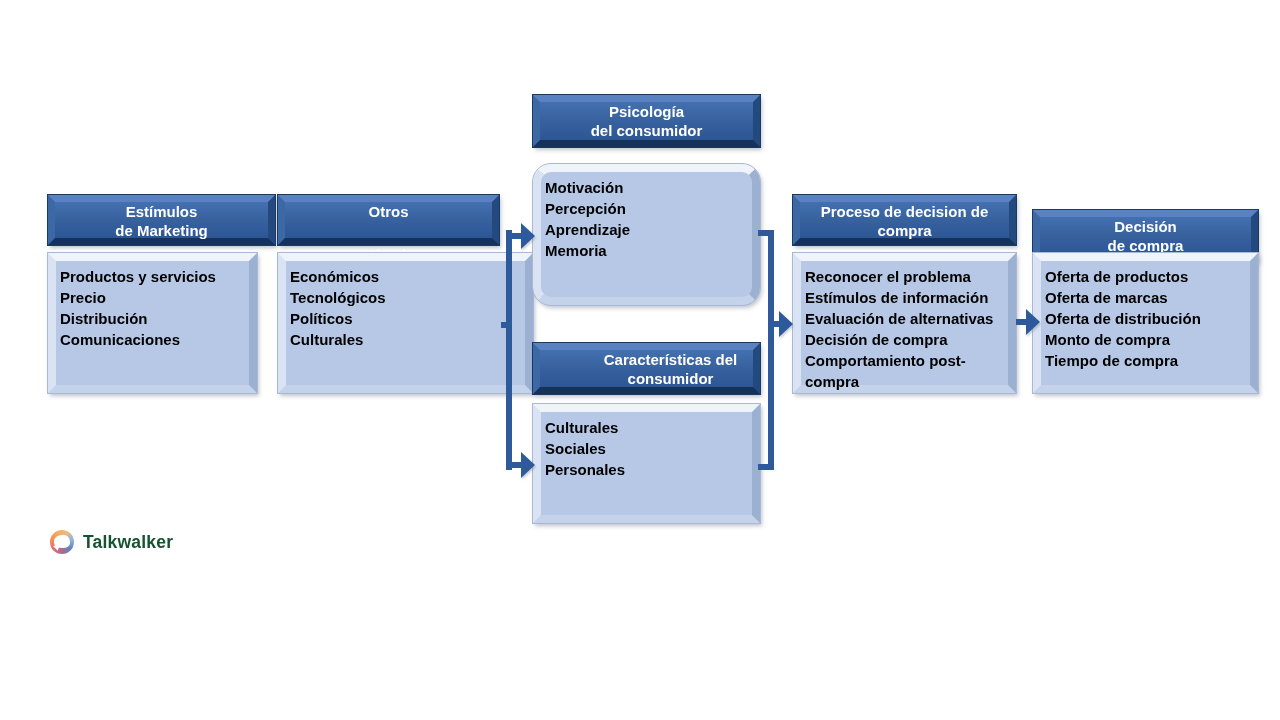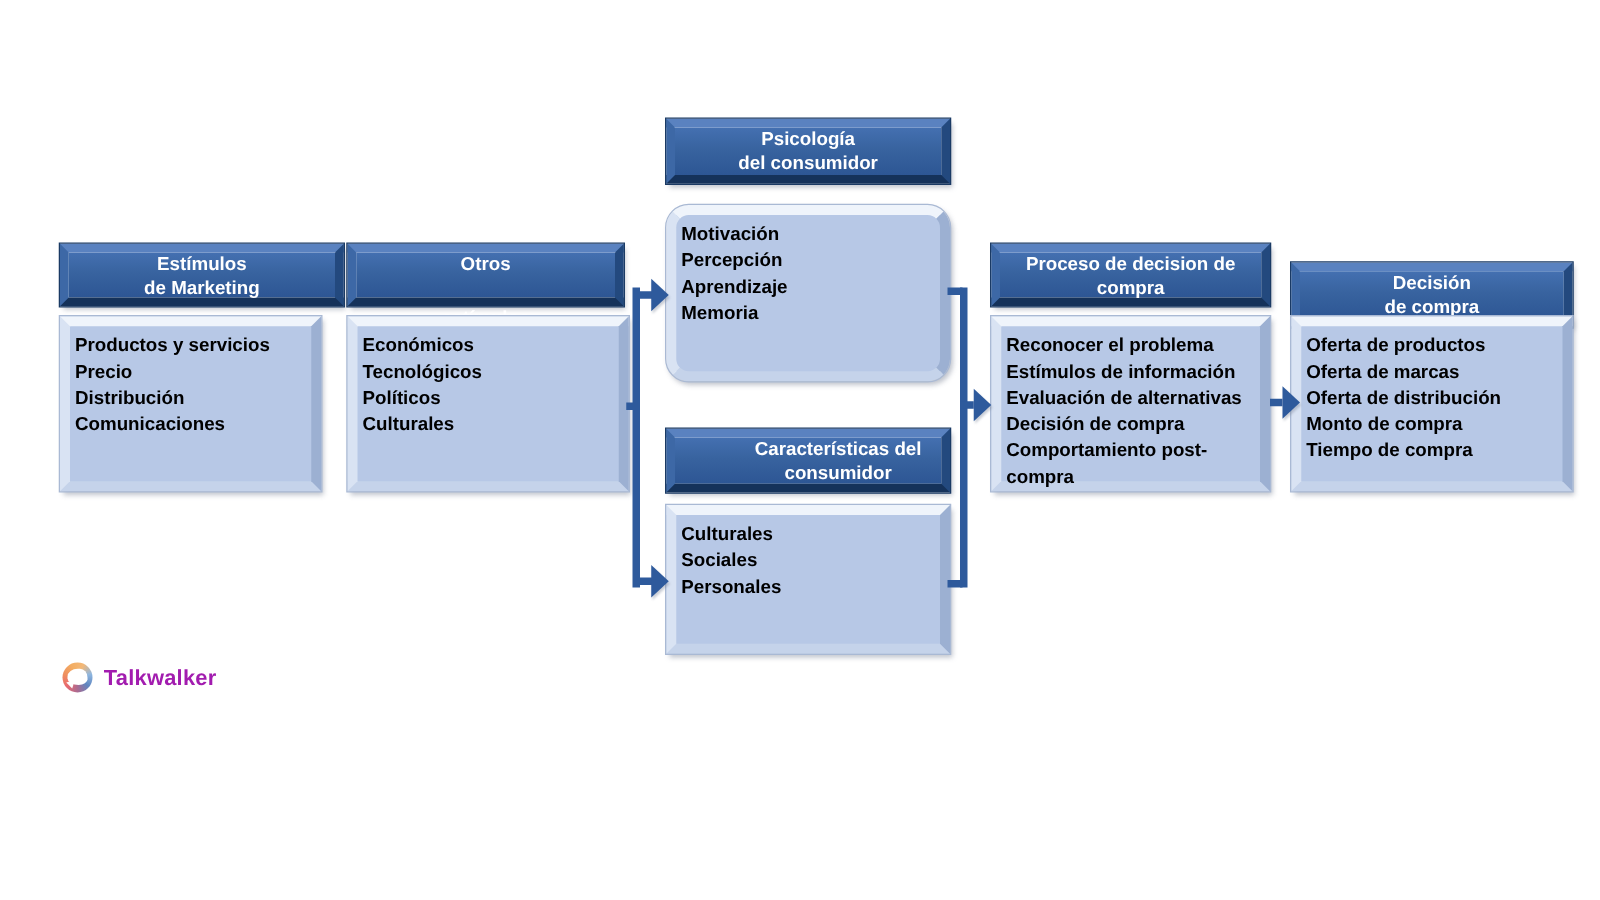--- a/index.html
+++ b/index.html
@@ -47,21 +47,21 @@
   }
   .logo-icon::after {
     content:""; position:absolute; left:4px; top:5px; width:16px; height:13px;
     background:#ffffff; border-radius:58% 42% 50% 62% / 55% 60% 40% 45%;
   }
   .logo-icon::before {
     content:""; position:absolute; left:3px; top:13px; width:0; height:0;
     border-top:4px solid transparent; border-bottom:3px solid transparent;
     border-right:6px solid #ffffff; transform:rotate(18deg);
   }
-  .logo-text { color:#a21caf; font-weight:bold; font-size:17.5px; letter-spacing:.2px; }
+  .logo-text { color:#14532d; font-weight:bold; font-size:17.5px; letter-spacing:.2px; }
 </style>
 </head>
 <body>
 
 <div class="stage">
 
   <div class="hdr" style="left:48px; top:195px; width:227px; height:50px;">
     <div>Estímulos</div>
     <div>de Marketing</div>
   </div>
@@ -69,21 +69,21 @@
       <div class="item">Productos y servicios</div>
       <div class="item">Precio</div>
       <div class="item">Distribución</div>
       <div class="item">Comunicaciones</div>
     </div>
 
   <div class="hdr" style="left:278px; top:195px; width:221px; height:50px;gap:24px;">
     <div>Otros</div>
     <div>estímulos</div>
   </div>
-  <div class="box" style="left:278px; top:253px; width:225px; height:140px;">
+  <div class="box" style="left:278px; top:253px; width:255px; height:140px;">
       <div class="item">Económicos</div>
       <div class="item">Tecnológicos</div>
       <div class="item">Políticos</div>
       <div class="item">Culturales</div>
     </div>
 
   <div class="hdr" style="left:533px; top:95px; width:227px; height:52px;">
     <div>Psicología</div>
     <div>del consumidor</div>
   </div>

